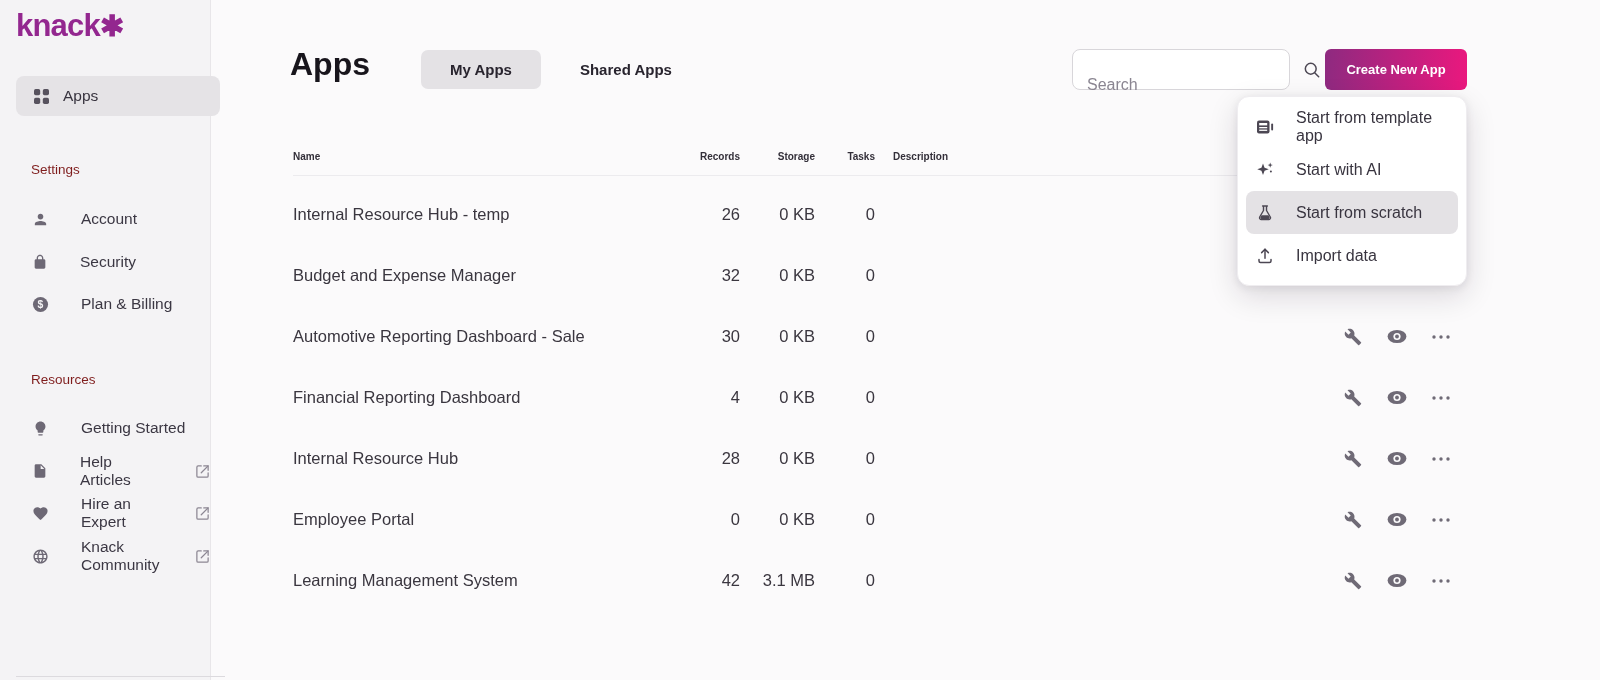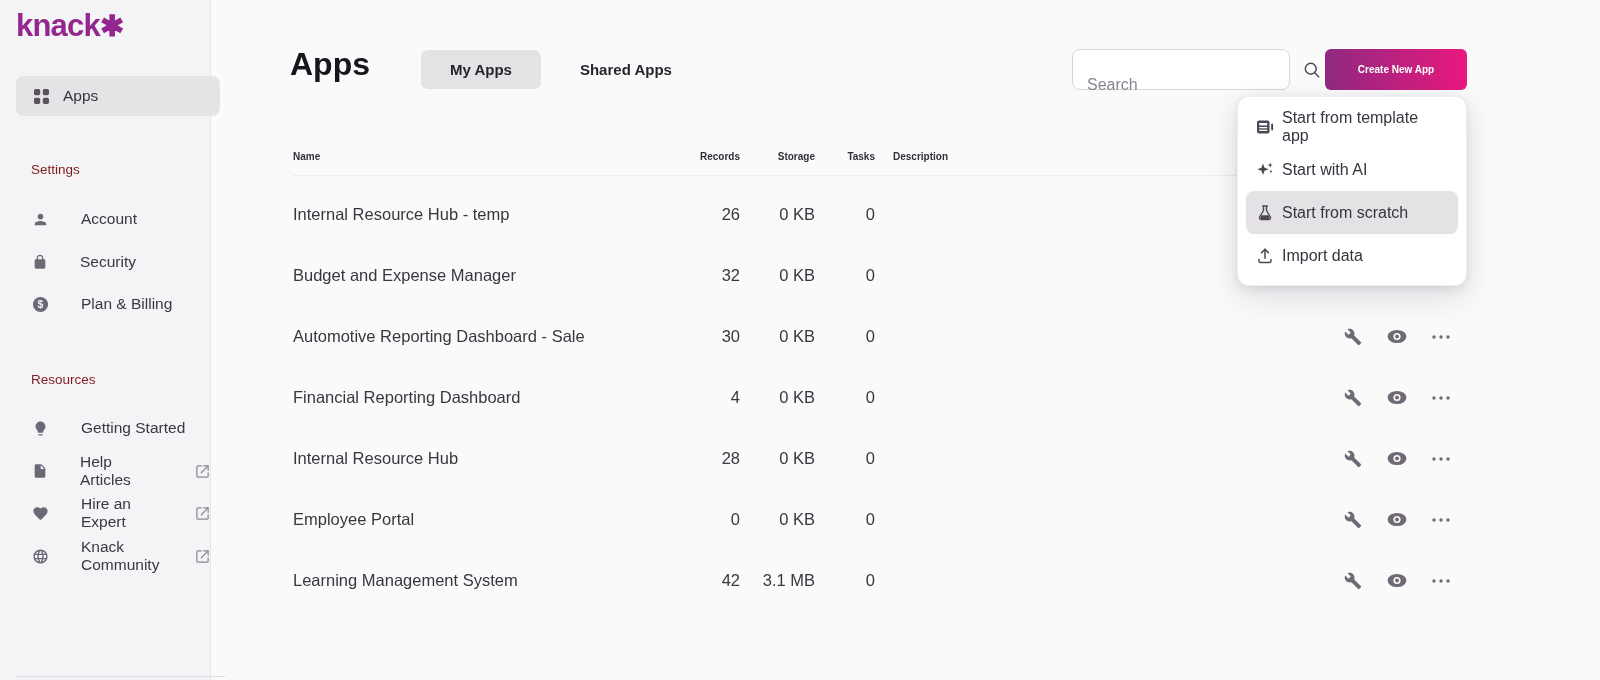--- a/index.html
+++ b/index.html
@@ -37,21 +37,21 @@
   .search-box { position:absolute; left:834px; top:49px; width:218px; height:41px;
                 background:#fff; border:1px solid #d8d6da; border-radius:8px;
                 display:flex; align-items:center; }
   .search-box input { border:none; outline:none; background:transparent; flex:1;
                       padding:0 8px 0 14px; font-size:16px; color:#38343f;
                       font-family:"Liberation Sans", sans-serif;margin-top:31px; }
   .search-box input::placeholder { color:#8a8591; }
   .search-box .icon { margin-right:12px; }
   .create-btn { position:absolute; left:1087px; top:49px; width:142px; height:41px;
                 border:none; border-radius:6px; cursor:pointer; color:#fff;
-                font-size:10px; font-weight:700; font-family:"Liberation Sans", sans-serif;
+                font-size:13px; font-weight:700; font-family:"Liberation Sans", sans-serif;
                 background:linear-gradient(93deg,#8e2a80 0%,#ea187e 100%); }
 
   
   .table { position:absolute; left:55px; top:138px; width:1167px; }
   .thead { display:grid; grid-template-columns:390px 57px 75px 60px 18px 1fr 130px;
            align-items:center; height:38px; border-bottom:1px solid #ecebee;
            font-size:10px; font-weight:600; color:#332f39; }
   .tbody { padding-top:8px; }
   .trow { display:grid; grid-template-columns:390px 57px 75px 60px 18px 1fr 130px;
           align-items:center; height:61px; font-size:16.5px; color:#3a363f;
@@ -60,21 +60,21 @@
   .desc-h { grid-column:6; }
   .actions { grid-column:7; display:flex; justify-content:flex-end;
              align-items:center; gap:25px; padding-right:10px; }
   .act { display:flex; cursor:pointer; }
 
   
   .menu { position:absolute; left:999px; top:96px; width:230px; background:#fff;
           border:1px solid #efedf0; border-radius:12px; padding:8px;
           box-shadow:0 10px 30px rgba(25,12,35,.14), 0 2px 8px rgba(25,12,35,.08);
           z-index:10; }
-  .menu-item { height:43px; display:flex; align-items:center; gap:8px;
+  .menu-item { height:43px; display:flex; align-items:center; gap:22px;
                padding:0 10px; border-radius:8px; font-size:16px; color:#38343f;
                cursor:pointer; }
   .menu-item.highlighted { background:#e4e2e5; }
 </style>
 </head>
 <body>
 
 <div class="sidebar">
   <div class="logo"><span>knack</span><span class="mark">✱</span></div>
 

